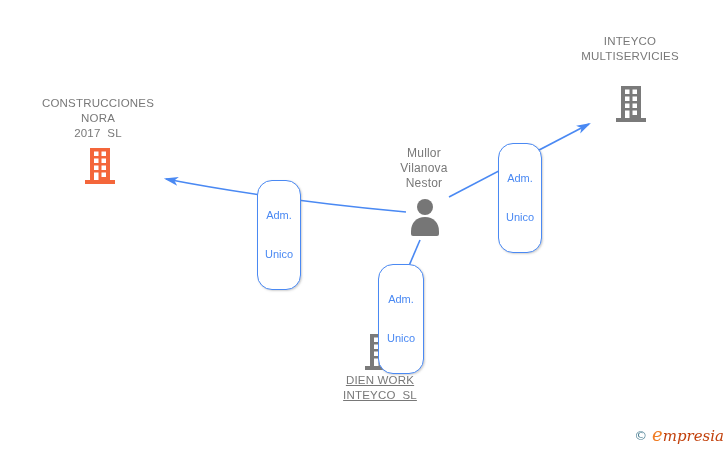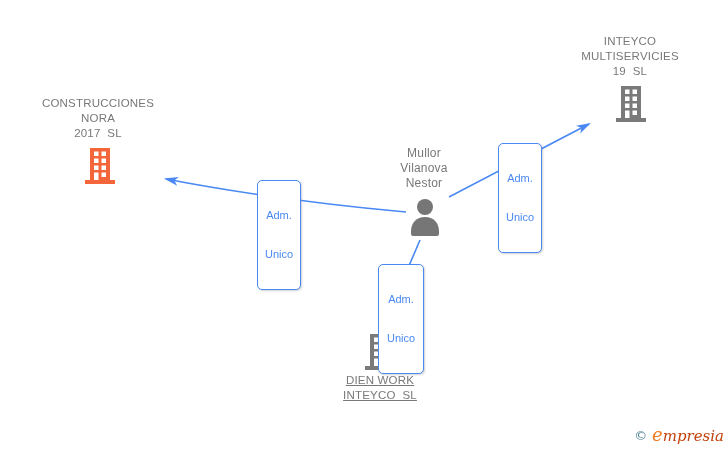--- a/index.html
+++ b/index.html
@@ -11,21 +11,21 @@
   .node-label{
     position:absolute;z-index:2;text-align:center;
     color:#787878;font-size:12px;line-height:15px;font-weight:400;
     letter-spacing:.2px;
   }
   .node-label .lbl-line{white-space:pre;}
   .company-label{font-size:11.5px;}
   .icon-wrap{position:absolute;z-index:2;}
   .edge-label{
     position:absolute;z-index:3;box-sizing:border-box;
-    background:#ffffff;border:1.5px solid #4a89f3;border-radius:5px;
+    background:#ffffff;border:1.5px solid #4a89f3;border-radius:15px;
     color:#4a89f3;font-size:11px;line-height:13px;text-align:center;
     padding:2px 5px;box-shadow:1px 1px 2px rgba(120,120,120,.35);
     white-space:pre;
   }
   .watermark{
     position:absolute;right:4px;bottom:5px;z-index:2;
     font-family:"DejaVu Serif", serif;font-style:italic;font-size:15px;
   }
   .watermark .copy{font-style:normal;font-family:"DejaVu Sans", sans-serif;font-size:13px;vertical-align:1px;}
   .watermark .brand-e{font-size:18px;}
@@ -64,21 +64,20 @@
         <rect x="18.5" y="17.5" width="4.5" height="4.5" fill="#ffffff"></rect>
         <rect x="18.5" y="24.5" width="4.5" height="4.5" fill="#ffffff"></rect>
         <rect x="11" y="24.5" width="4.5" height="7.5" fill="#ffffff"></rect>
       </svg>
     </span>
   </div>
 
   <div class="node-label company-label" style="left:550px;top:34px;width:160px;">
     <div class="lbl-line">INTEYCO</div>
     <div class="lbl-line">MULTISERVICIES</div>
-    <div class="lbl-line">19  SL</div>
   </div>
   <div class="icon-wrap" style="left:614px;top:86px;">
     <span>
       <svg width="34" height="36" viewBox="0 0 34 36">
         <rect x="2" y="32" width="30" height="4" fill="#7a7a7a"></rect>
         <rect x="7" y="0" width="20" height="32" fill="#7a7a7a"></rect>
         <rect x="11" y="3.5" width="4.5" height="4.5" fill="#ffffff"></rect>
         <rect x="18.5" y="3.5" width="4.5" height="4.5" fill="#ffffff"></rect>
         <rect x="11" y="10.5" width="4.5" height="4.5" fill="#ffffff"></rect>
         <rect x="18.5" y="10.5" width="4.5" height="4.5" fill="#ffffff"></rect>

